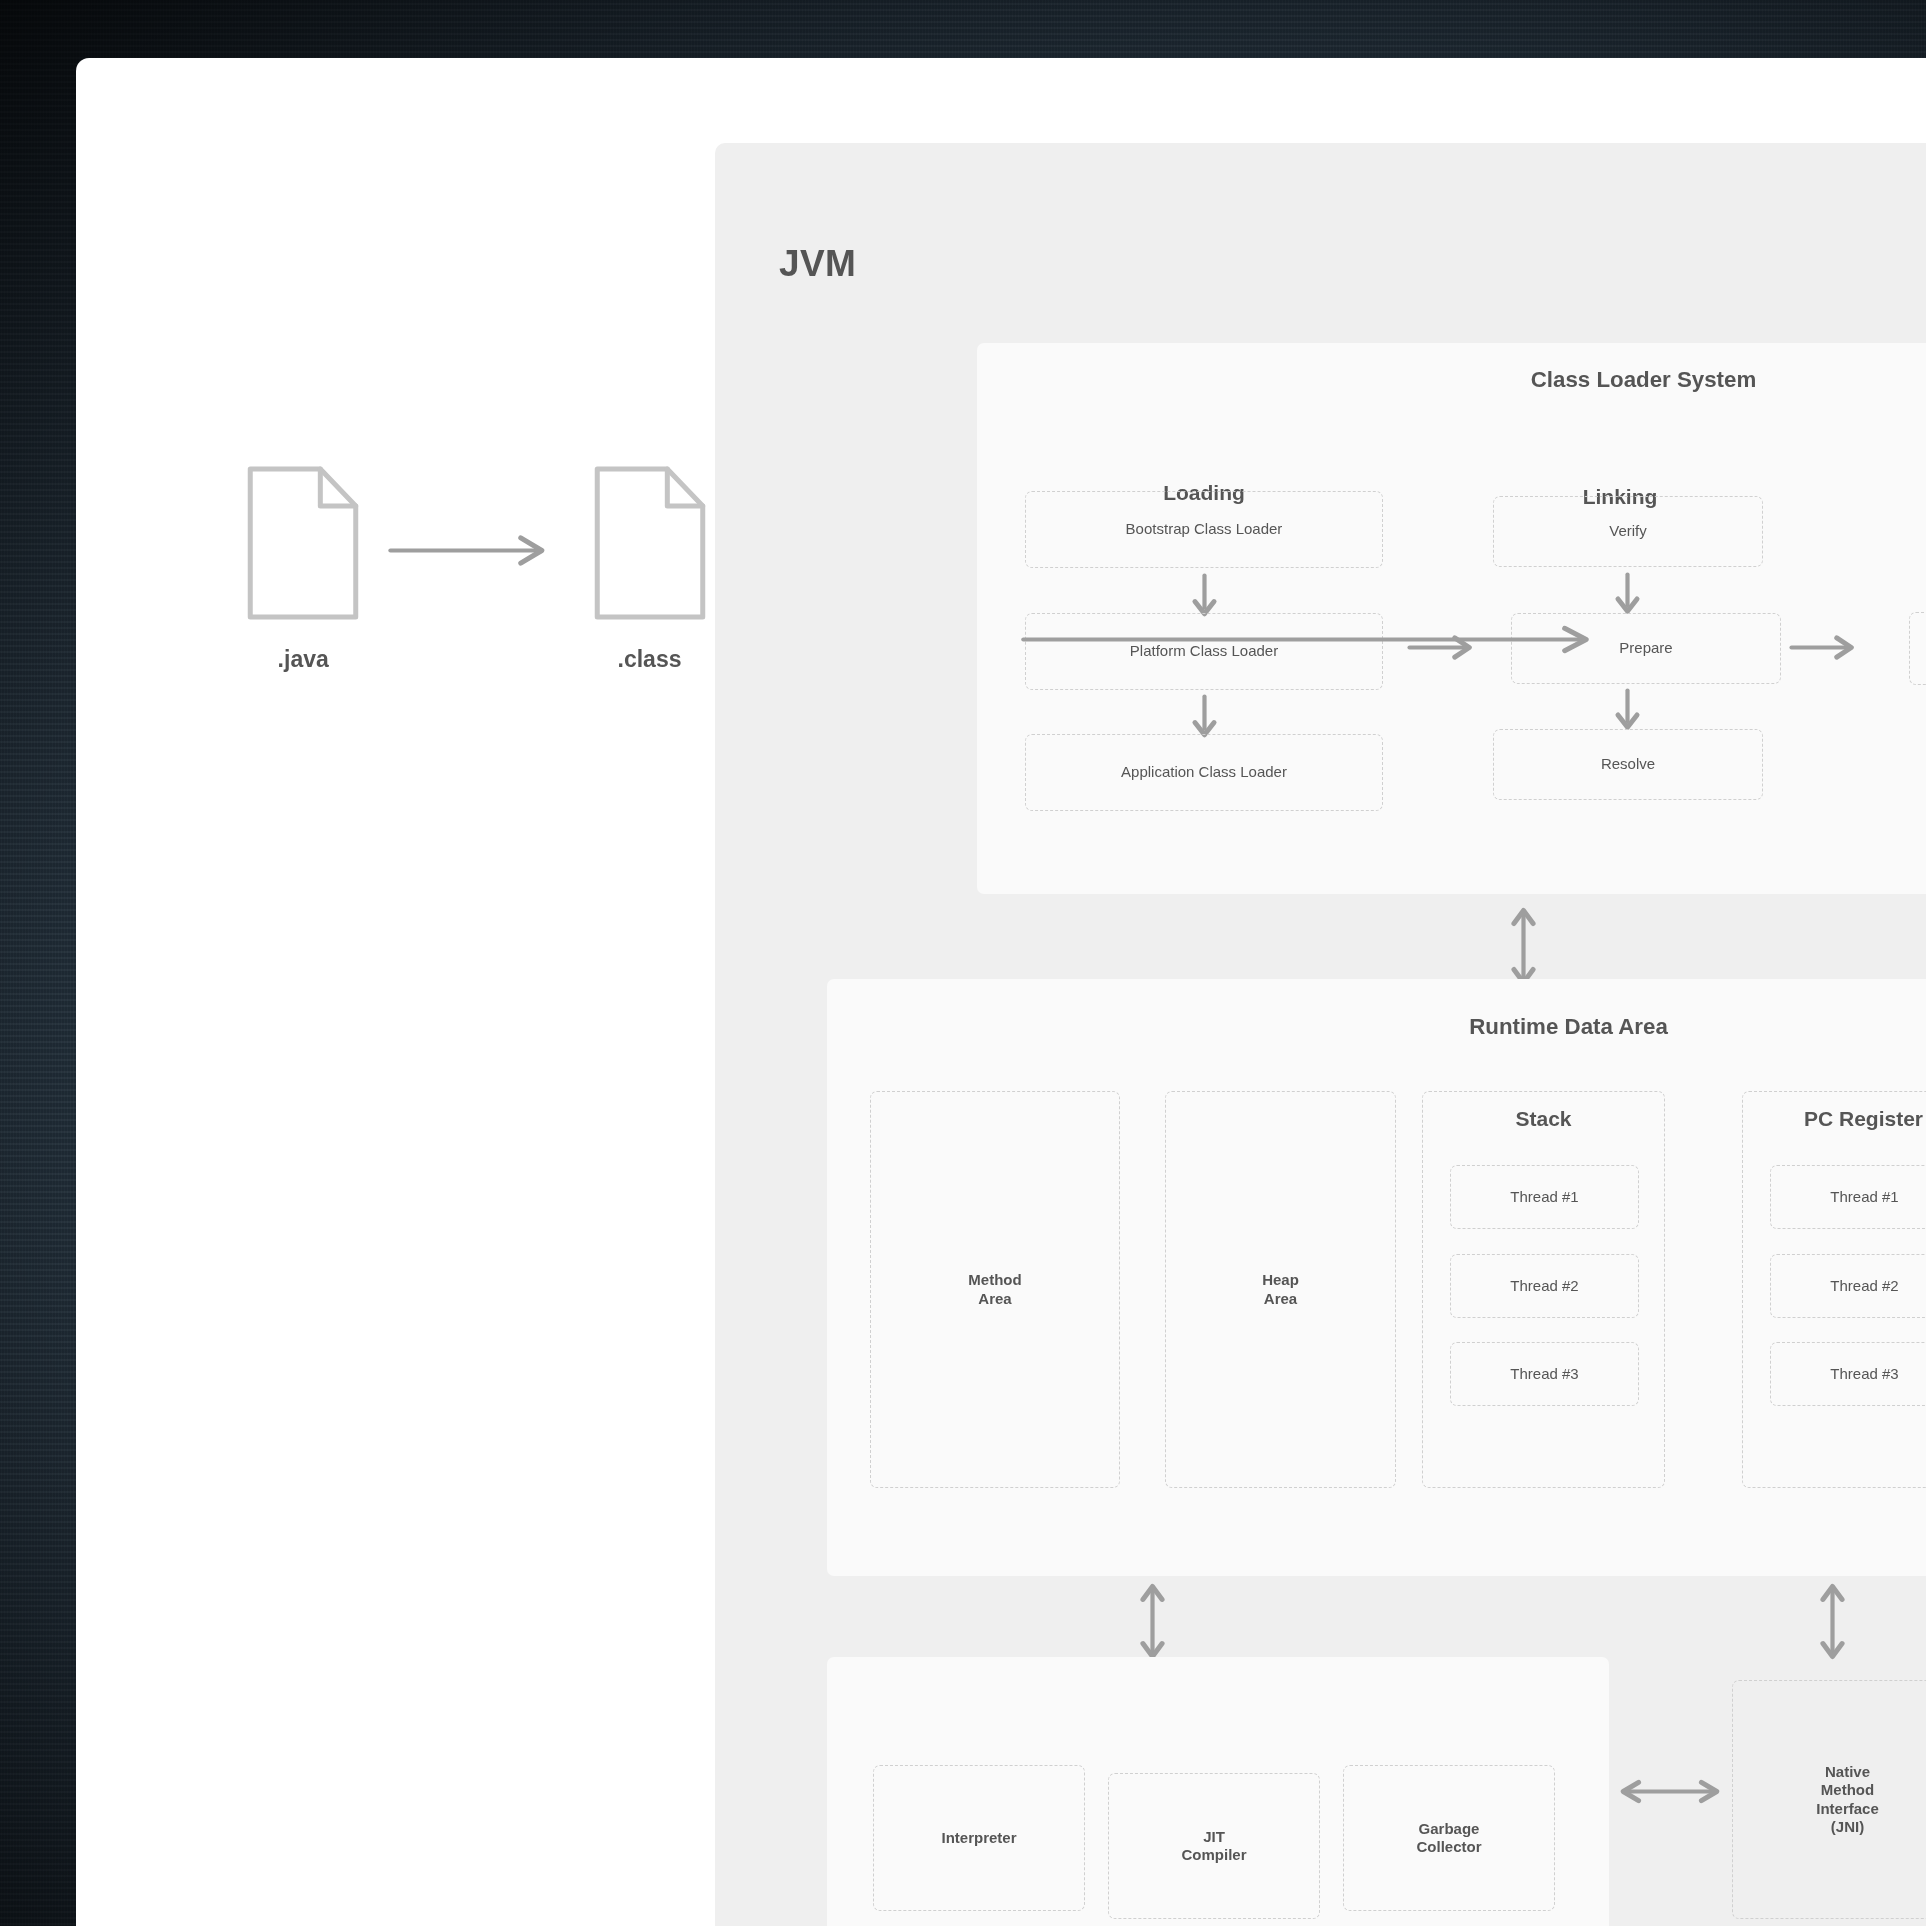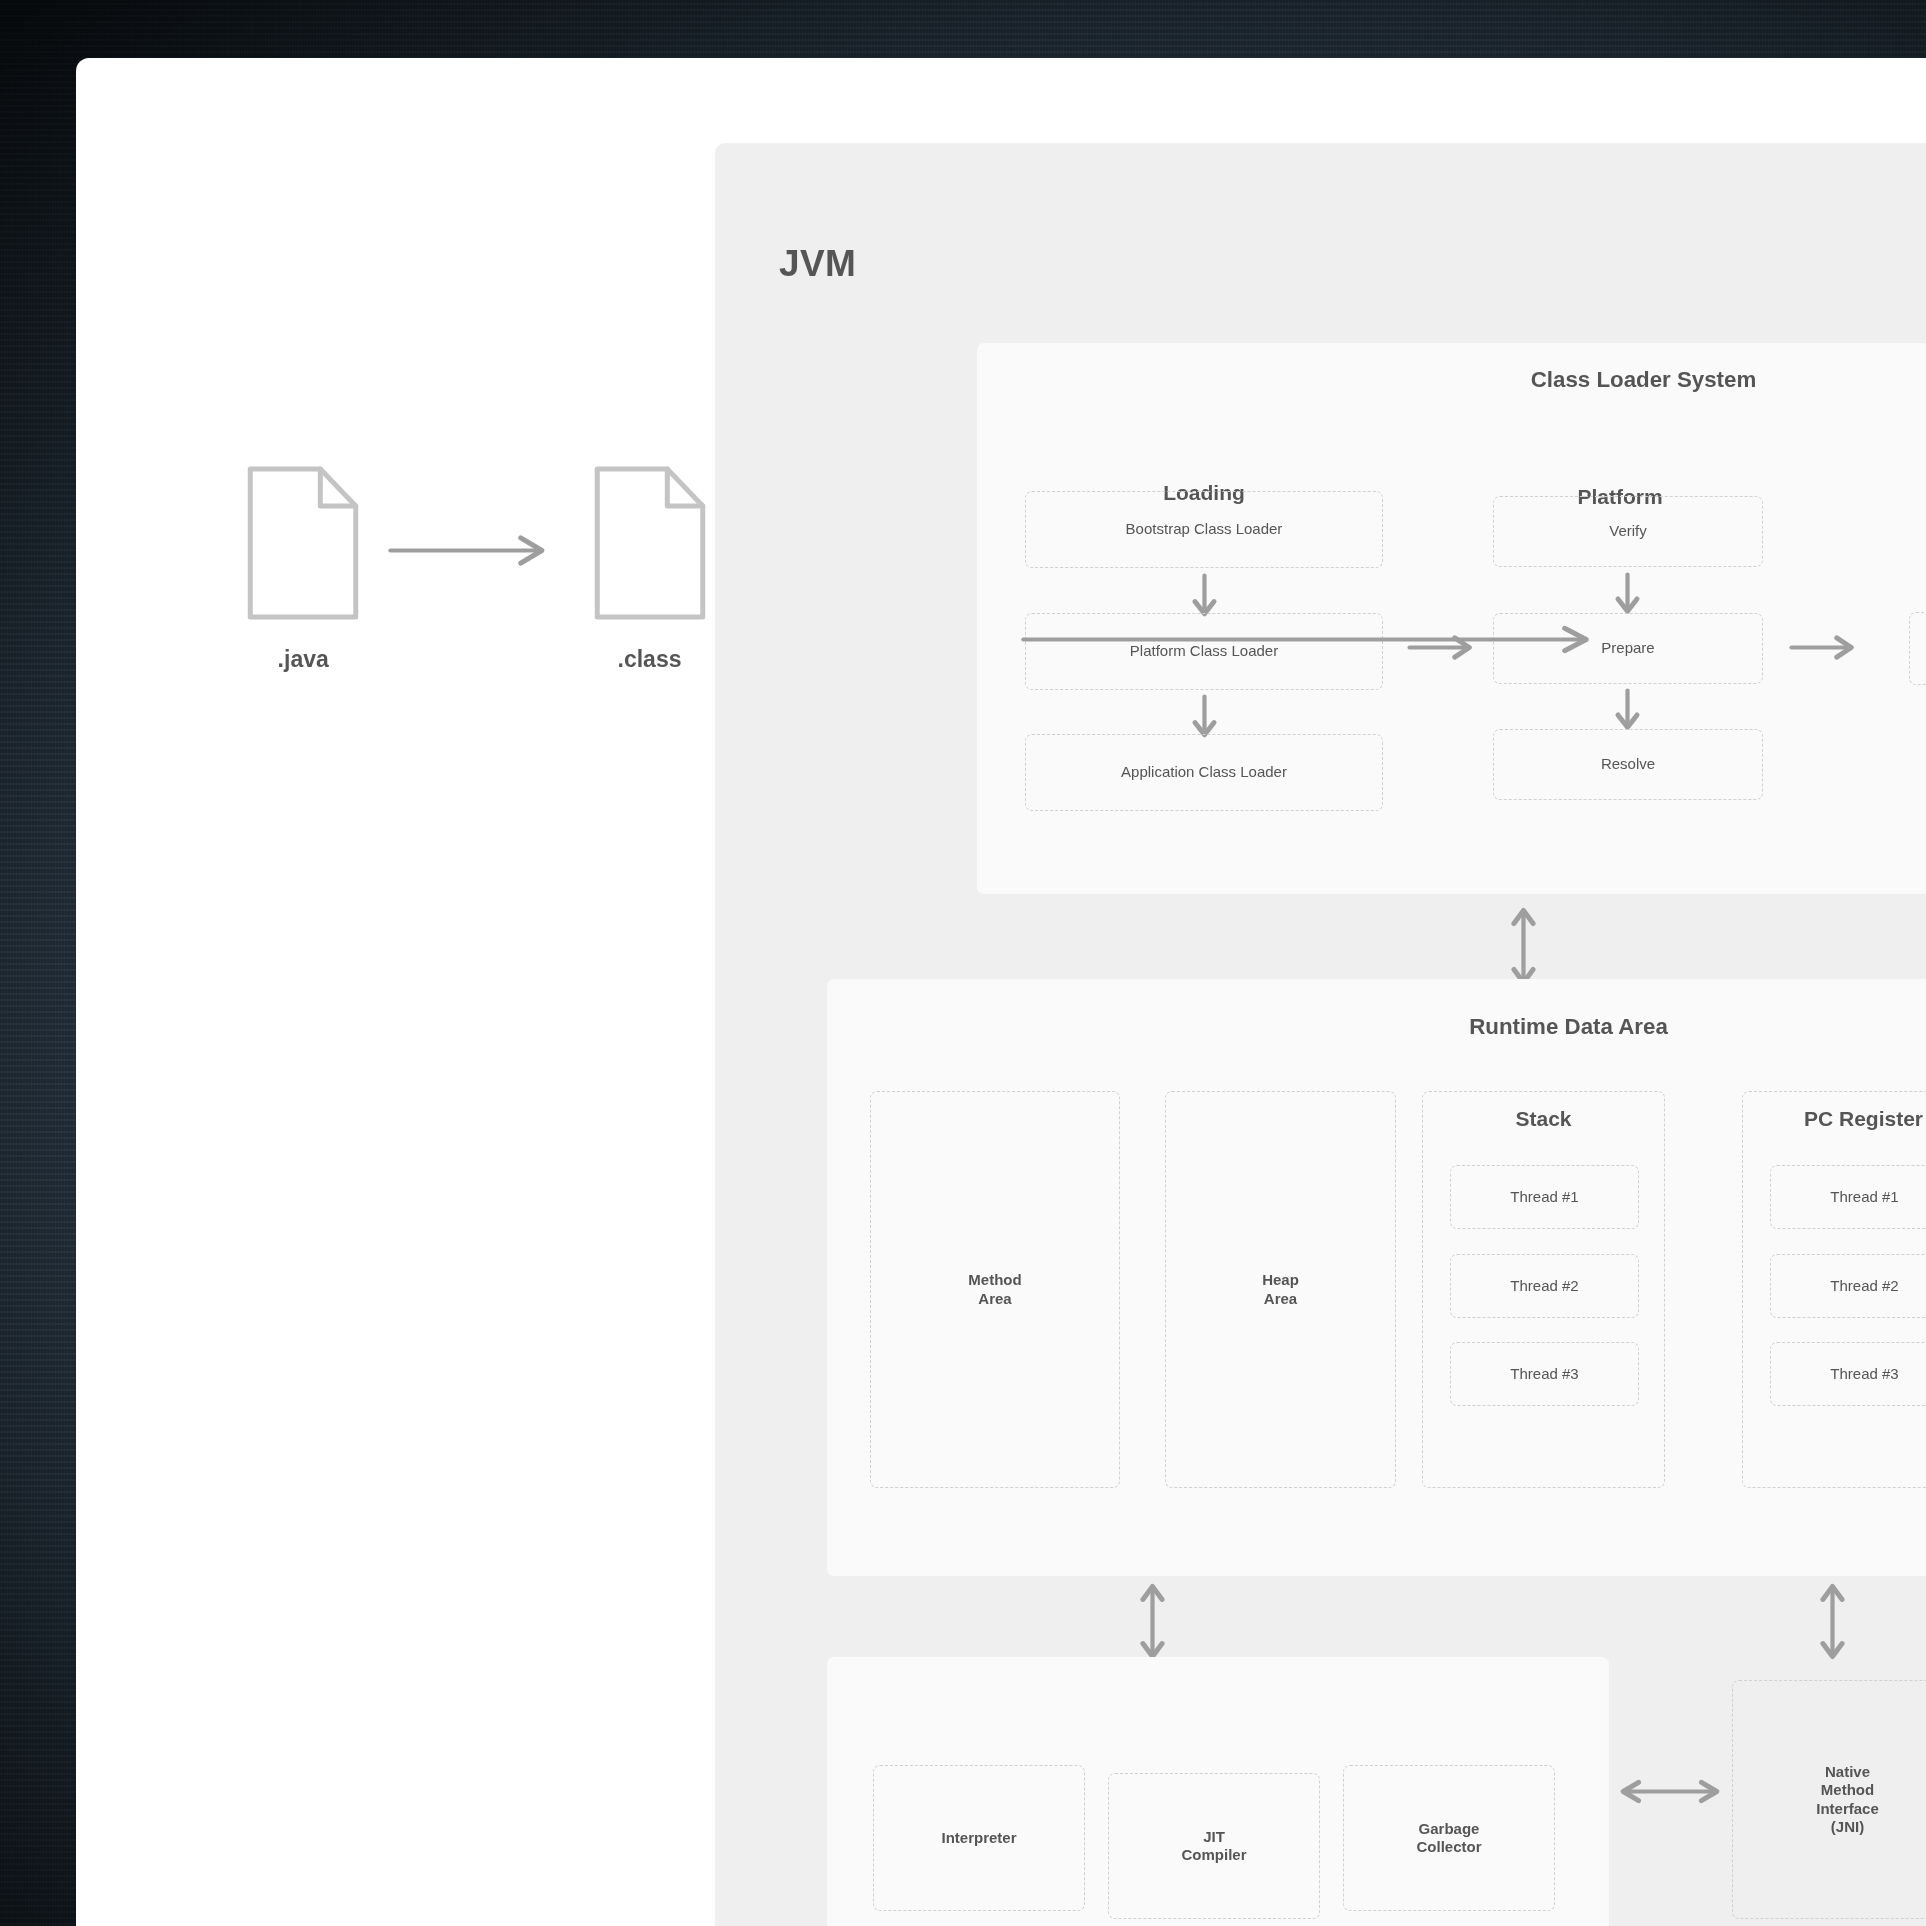--- a/index.html
+++ b/index.html
@@ -166,21 +166,21 @@
     </div>
 
     <div id="jvm-panel">
 
       <div id="jvm-title">JVM</div>
 
       <div id="cls-panel" class="panel">
         <div id="cls-title" class="panel-title">Class Loader System</div>
 
         <div class="col-head" style="left:46px; top:92px; width:362px;">Loading</div>
-        <div class="col-head" style="left:508px; top:96px; width:270px;">Platform</div>
+        <div class="col-head" style="left:508px; top:96px; width:270px;">Linking</div>
         <div class="col-head" style="left:901px; top:96px; width:385px;">Initialization</div>
 
         <div class="dbox" style="left:48px; top:148px; width:358px; height:77px;">
           <span class="dbox-label">Bootstrap Class Loader</span>
         </div>
         <svg class="arrow" style="left:216px; top:231px;" width="23" height="44" viewBox="0 0 60 115">
           <path class="aline" d="M30 4 V88"></path>
           <path class="ahead" d="M5 72 L30 104 L55 72"></path>
         </svg>
         <div class="dbox" style="left:48px; top:270px; width:358px; height:77px;">
@@ -199,21 +199,21 @@
           <path class="ahead" d="M122 5 L160 30 L122 55"></path>
         </svg>
 
         <div class="dbox" style="left:516px; top:153px; width:270px; height:71px;">
           <span class="dbox-label">Verify</span>
         </div>
         <svg class="arrow" style="left:639px; top:230px;" width="23" height="42" viewBox="0 0 60 110">
           <path class="aline" d="M30 4 V84"></path>
           <path class="ahead" d="M5 68 L30 100 L55 68"></path>
         </svg>
-        <div class="dbox" style="left:516px; top:270px; width:270px; height:71px;">
+        <div class="dbox" style="left:534px; top:270px; width:270px; height:71px;">
           <span class="dbox-label">Prepare</span>
         </div>
         <svg class="arrow" style="left:639px; top:346px;" width="23" height="42" viewBox="0 0 60 110">
           <path class="aline" d="M30 4 V84"></path>
           <path class="ahead" d="M5 68 L30 100 L55 68"></path>
         </svg>
         <div class="dbox" style="left:516px; top:386px; width:270px; height:71px;">
           <span class="dbox-label">Resolve</span>
         </div>
 

